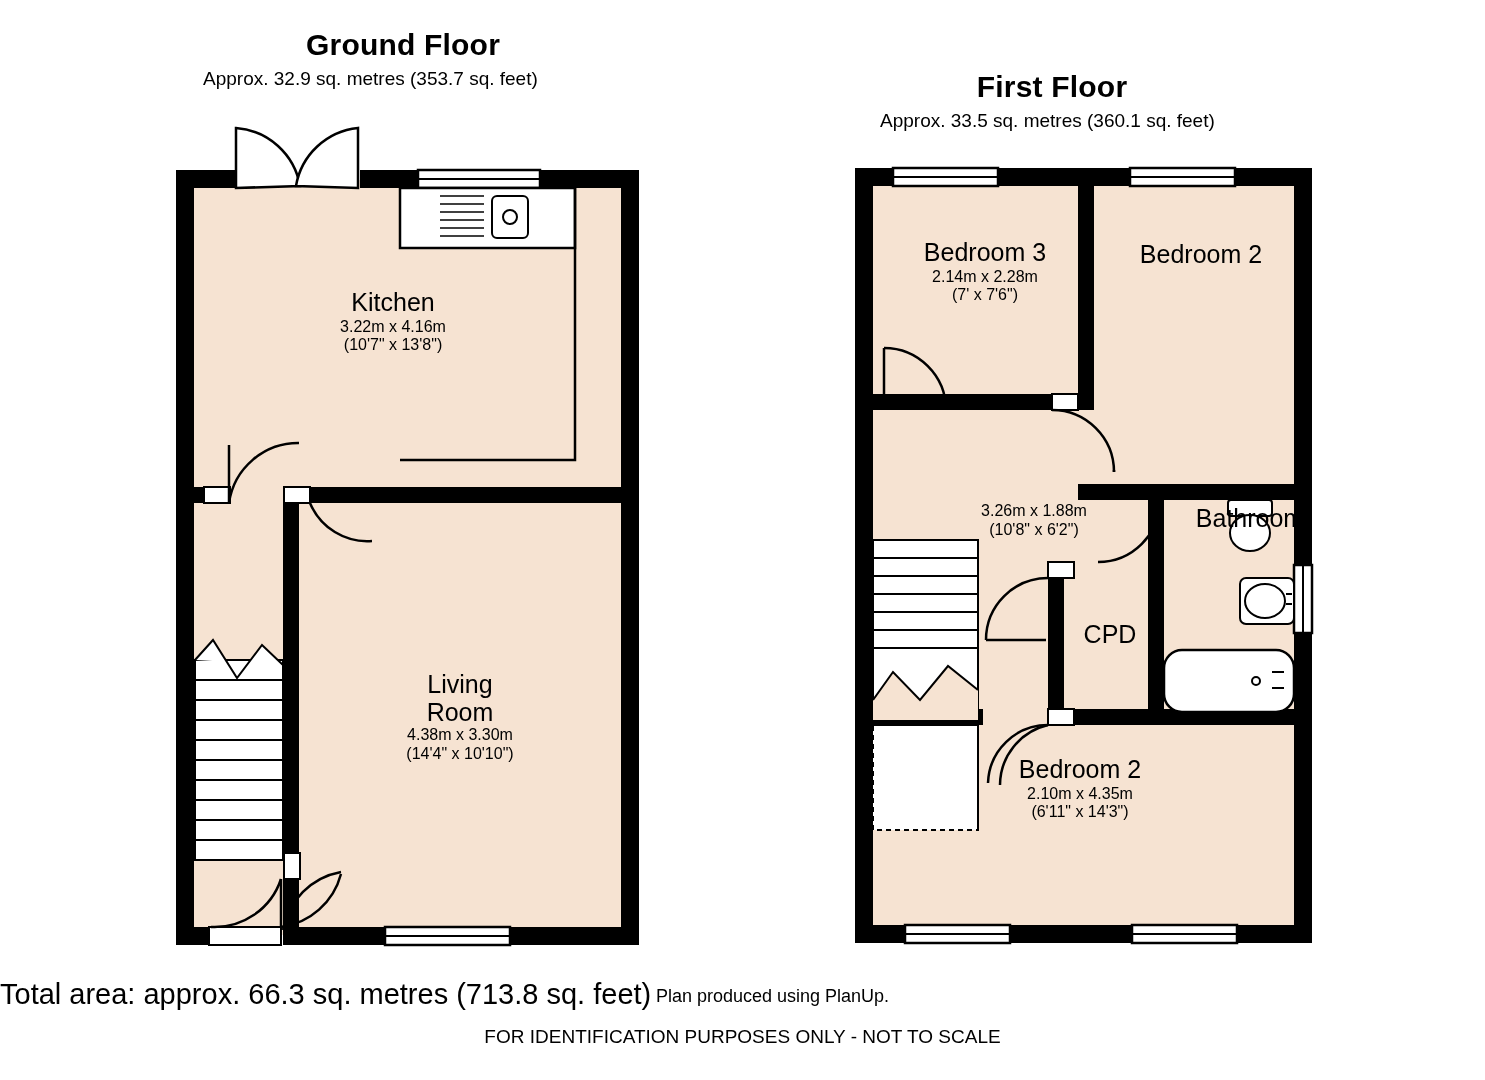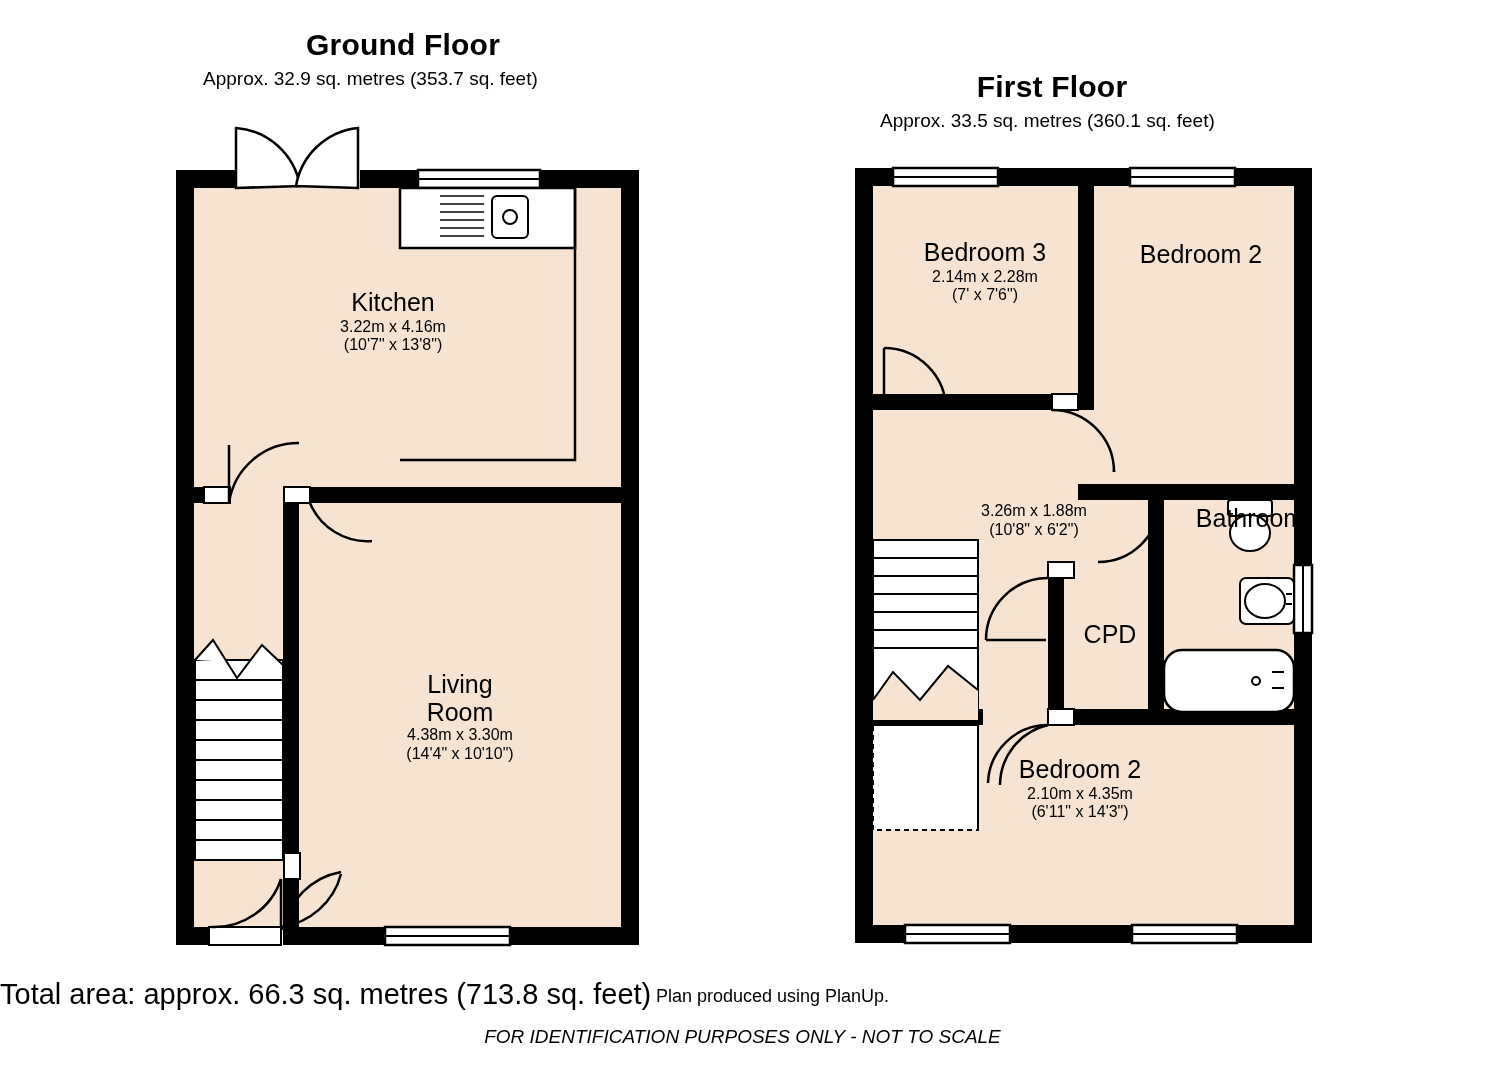--- a/index.html
+++ b/index.html
@@ -61,21 +61,20 @@
     text-align: left;
     font-size: 29px;
     white-space: nowrap;
   }
   .footer-note1 {
     position: absolute;
     width: 100%;
     text-align: center;
     font-size: 19px;
     white-space: nowrap;
-    font-style: italic;
   }
   .footer-note2 {
     position: absolute;
     width: 100%;
     text-align: center;
     font-size: 18px;
     white-space: nowrap;
   }
   svg.plan {
     position: absolute;

